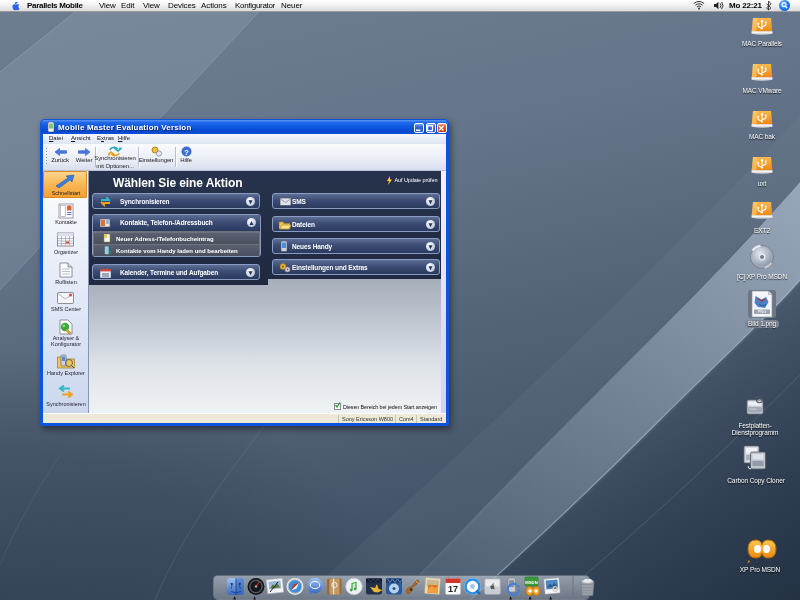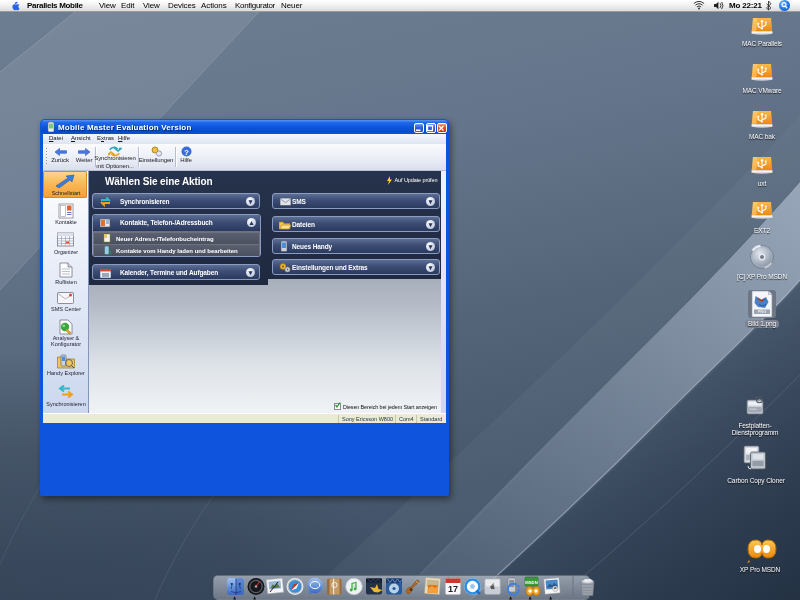--- a/index.html
+++ b/index.html
@@ -15,21 +15,21 @@
     border-bottom:1px solid #9a9a9a;font-size:8px;color:#000;}
   #menubar span{position:absolute;top:0px;line-height:11px;white-space:nowrap;letter-spacing:-.1px;}
   
   .dlabel{position:absolute;font-size:6.5px;letter-spacing:-.1px;color:#fff;text-align:center;
     text-shadow:0 1px 1px rgba(0,0,0,.85);white-space:nowrap;transform:translateX(-50%);}
   
   #dock{left:213px;top:575px;width:375px;height:23px;border-radius:5px;
     background:linear-gradient(180deg,rgba(185,192,202,.72),rgba(128,137,150,.75));
     border:1px solid rgba(90,98,110,.5);}
   
-  #win{left:40px;top:119px;width:409px;height:377px;border-radius:5px 5px 2px 2px;
+  #win{left:40px;top:119px;width:409px;height:307px;border-radius:5px 5px 2px 2px;
     background:#0f54dc;box-shadow:2px 3px 6px rgba(0,0,0,.45);}
   #titlebar{left:1px;top:1px;width:407px;height:14px;border-radius:4px 4px 0 0;
     background:linear-gradient(180deg,#5a96f6 0%,#2069ea 18%,#0c53de 55%,#0a4ad0 82%,#0b51d8 100%);}
   #title{left:17px;top:2.5px;font-size:8px;font-weight:bold;color:#fff;
     text-shadow:1px 1px 1px rgba(0,0,30,.6);letter-spacing:.2px;}
   .wbtn{position:absolute;top:3px;width:10px;height:10px;border-radius:2px;
     border:1px solid #fff;box-sizing:border-box;font-size:8px;color:#fff;text-align:center;line-height:8px;}
   .wbtn.blue{background:linear-gradient(180deg,#7ba2f0 0%,#3164d8 40%,#1e4fc8 100%);}
   .wbtn.red{background:linear-gradient(180deg,#f0a080 0%,#e0512a 40%,#c23a10 100%);}
   #wmenu{left:3px;top:15px;width:403px;height:10px;
@@ -375,21 +375,21 @@
     <svg width="18" height="13" style="position:absolute;left:14px;top:214px">
       <path d="M4,3.5 h9 M7,0.5 L3,3.5 L7,6.5" fill="none" stroke="#35b8c8" stroke-width="2"></path>
       <path d="M5,9.5 h9 M11,6.5 L15,9.5 L11,12.5" fill="none" stroke="#f0a020" stroke-width="2"></path>
     </svg>
     <div class="slbl" style="top:230px">Synchronisieren</div>
   </div>
 
   <div class="abs" id="content">
     <div class="abs" id="darkhead"></div>
     <div class="abs" id="darkhead2"></div>
-    <div class="abs" style="left:16px;top:5px;font-size:10px;font-weight:bold;color:#fff;letter-spacing:-.1px">Wählen Sie eine Aktion</div>
+    <div class="abs" style="left:24px;top:5px;font-size:12px;font-weight:bold;color:#fff;letter-spacing:-.1px">Wählen Sie eine Aktion</div>
     <svg width="7" height="9" style="position:absolute;left:297px;top:5px">
       <path d="M4,0 L1,5 L3,5 L2,9 L6,3.5 L4,3.5 Z" fill="#ffd020"></path>
     </svg>
     <div class="abs" style="left:305.5px;top:6px;font-size:5.5px;letter-spacing:-.1px;color:#fff;white-space:nowrap">Auf Update prüfen</div>
 
     <div class="bar" style="left:3px;top:22px">
       <svg width="11" height="10" style="position:absolute;left:7px;top:3px">
         <path d="M1,3 h6 v-2 l3,3" fill="none" stroke="#35b8c8" stroke-width="1.8"></path>
         <path d="M10,6 h-6 v2 l-3,-3" fill="none" stroke="#f0a020" stroke-width="1.8"></path>
       </svg>

